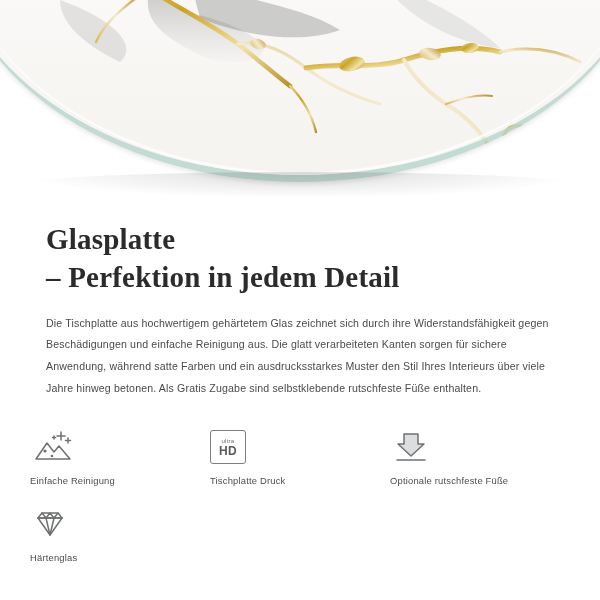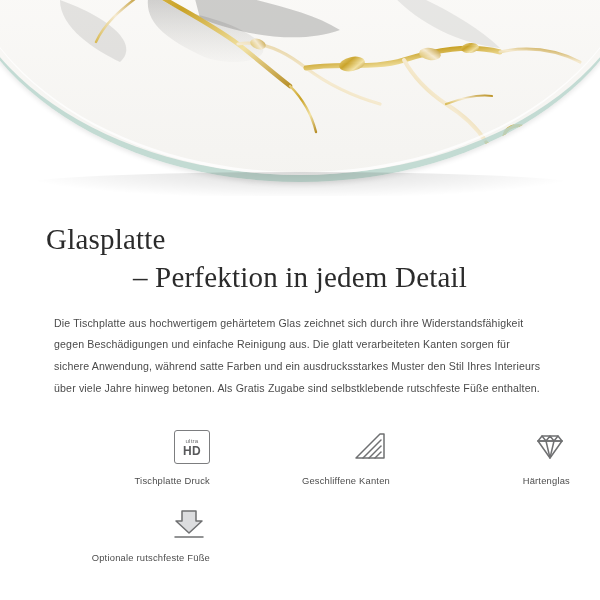--- a/index.html
+++ b/index.html
@@ -85,54 +85,53 @@
     width: 600px;
     height: 196px;
   }
 
   
   .content {
     padding: 24px 46px 0 46px;
   }
   h1.title {
     font-family: "Liberation Serif", serif;
-    font-weight: 400;
+    font-weight: 700;
     font-size: 29px;
     line-height: 1.32;
     color: #2b2b2b;
     margin: 0 0 16px 0;
     letter-spacing: 0.2px;
   }
   h1.title .line2 {
     display: block;
-    text-align: center;
   }
   p.body {
-    margin: 8px;
+    margin: 0;
     font-size: 10.6px;
     line-height: 2.05;
     color: #4a4a4a;
     letter-spacing: 0.15px;
     max-width: 510px;
   }
 
   
   .features {
     margin-top: 26px;
     padding: 0 30px;
     display: grid;
     grid-template-columns: repeat(3, 1fr);
     grid-template-rows: repeat(2, auto);
     row-gap: 16px;
     column-gap: 0;
   }
   .feature {
     display: flex;
     flex-direction: column;
-    align-items: flex-end;
+    align-items: flex-start;
     justify-content: flex-start;
   }
   .feature-icon {
     height: 44px;
     display: flex;
     align-items: center;
     justify-content: center;
     color: #6f7072;
   }
   .feature-label {
@@ -229,61 +228,63 @@
   <div class="content">
     <h1 class="title">
       <span>Glasplatte</span>
       <span class="line2">– Perfektion in jedem Detail</span>
     </h1>
     <p class="body">Die Tischplatte aus hochwertigem gehärtetem Glas zeichnet sich durch ihre Widerstandsfähigkeit gegen Beschädigungen und einfache Reinigung aus. Die glatt verarbeiteten Kanten sorgen für sichere Anwendung, während satte Farben und ein ausdrucksstarkes Muster den Stil Ihres Interieurs über viele Jahre hinweg betonen. Als Gratis Zugabe sind selbstklebende rutschfeste Füße enthalten.</p>
   </div>
 
   <div class="features">
 
+    <div class="feature">
+      <div class="feature-icon">
+        <svg width="46" height="40" viewBox="0 0 46 40" fill="none" stroke="#6f7072" stroke-width="1.5" stroke-linecap="round" stroke-linejoin="round">
+          <path d="M6 32 L17 16 L24 25 L29 19 L40 32 Z"></path>
+          <circle cx="15" cy="24" r="1.6" fill="#6f7072" stroke="none"></circle>
+          <circle cx="22" cy="29" r="1.3" fill="#6f7072" stroke="none"></circle>
+          <path d="M31 5 L31 13 M27 9 L35 9"></path>
+          <path d="M38 11 L38 16 M35.5 13.5 L40.5 13.5"></path>
+          <path d="M24 9 L24 12 M22.5 10.5 L25.5 10.5"></path>
+        </svg>
+      </div>
+      <div class="feature-label">Einfache Reinigung</div>
+    </div>
 
     <div class="feature">
       <div class="feature-icon">
         <div class="hd-box">
           <span class="hd-top">ultra</span>
           <span class="hd-main">HD</span>
         </div>
       </div>
       <div class="feature-label">Tischplatte Druck</div>
     </div>
 
-    <div class="feature">
-      <div class="feature-icon">
-        <svg width="40" height="38" viewBox="0 0 40 38" fill="none" stroke="#6f7072" stroke-width="1.5" stroke-linecap="round" stroke-linejoin="round">
-          <path d="M6 30 L30 6 L34 6 L34 30 Z"></path>
-          <path d="M13 30 L31 12"></path>
-          <path d="M19 30 L31 18"></path>
-          <path d="M25 30 L31 24"></path>
+
+    <div class="feature">
+      <div class="feature-icon">
+        <svg width="42" height="38" viewBox="0 0 42 38" fill="none" stroke="#6f7072" stroke-width="1.5" stroke-linecap="round" stroke-linejoin="round">
+          <path d="M14 6 L28 6 L28 16 L34 16 L21 28 L8 16 L14 16 Z" fill="#dcdddf" stroke="#6f7072"></path>
+          <path d="M7 32 L35 32"></path>
         </svg>
       </div>
-      <div class="feature-label">Geschliffene Kanten</div>
+      <div class="feature-label">Optionale rutschfeste Füße</div>
     </div>
 
     <div class="feature">
       <div class="feature-icon">
         <svg width="40" height="38" viewBox="0 0 40 38" fill="none" stroke="#6f7072" stroke-width="1.5" stroke-linecap="round" stroke-linejoin="round">
           <path d="M8 13 L20 30 L32 13 Z"></path>
           <path d="M8 13 L12 8 L28 8 L32 13"></path>
           <path d="M12 8 L16 13 L20 8 L24 13 L28 8"></path>
           <path d="M16 13 L20 30 L24 13"></path>
           <path d="M8 13 L32 13"></path>
         </svg>
       </div>
       <div class="feature-label">Härtenglas</div>
     </div>
 
-    <div class="feature">
-      <div class="feature-icon">
-        <svg width="42" height="38" viewBox="0 0 42 38" fill="none" stroke="#6f7072" stroke-width="1.5" stroke-linecap="round" stroke-linejoin="round">
-          <path d="M14 6 L28 6 L28 16 L34 16 L21 28 L8 16 L14 16 Z" fill="#dcdddf" stroke="#6f7072"></path>
-          <path d="M7 32 L35 32"></path>
-        </svg>
-      </div>
-      <div class="feature-label">Optionale rutschfeste Füße</div>
-    </div>
-
 
   </div>
 </div>
 
 </body></html>

